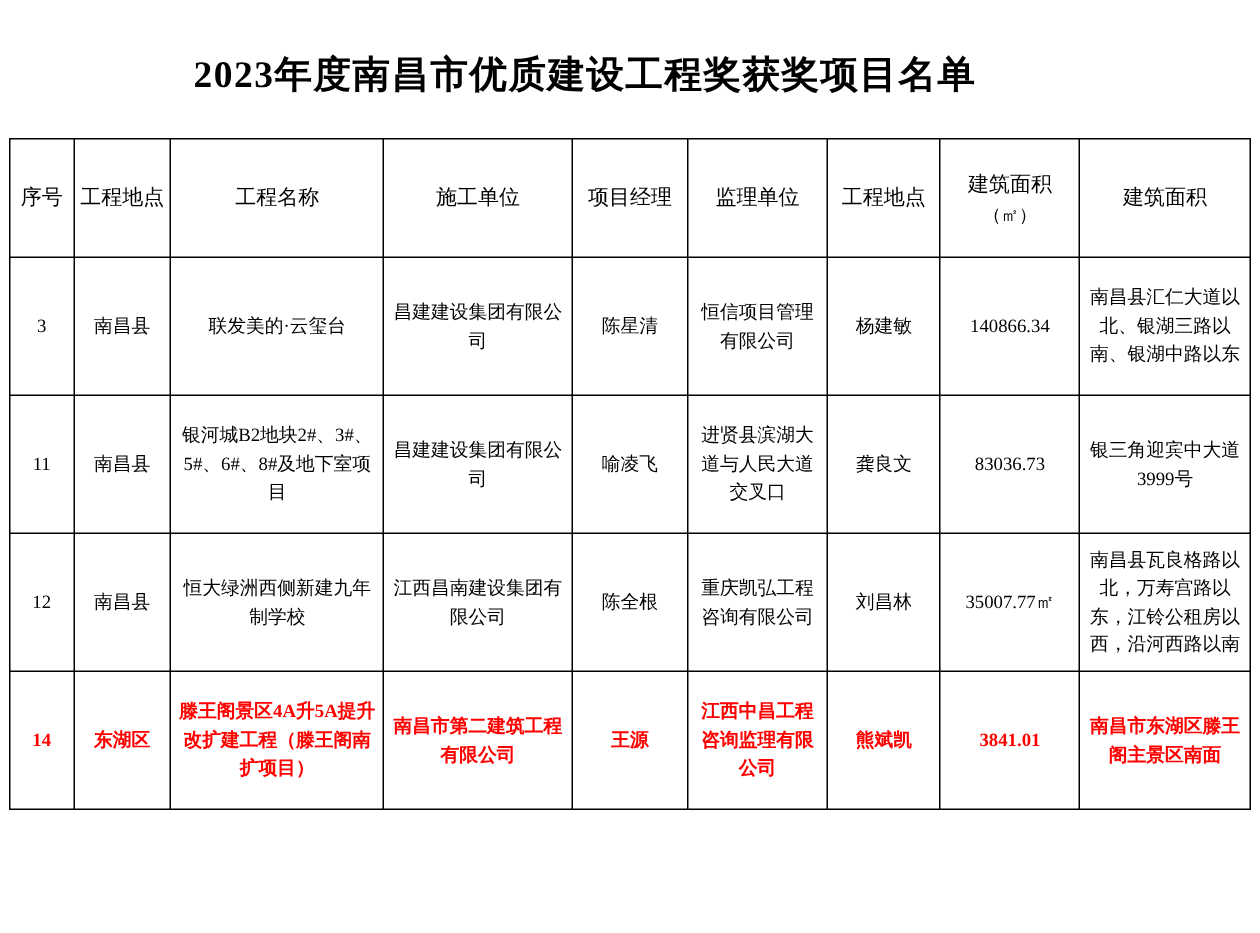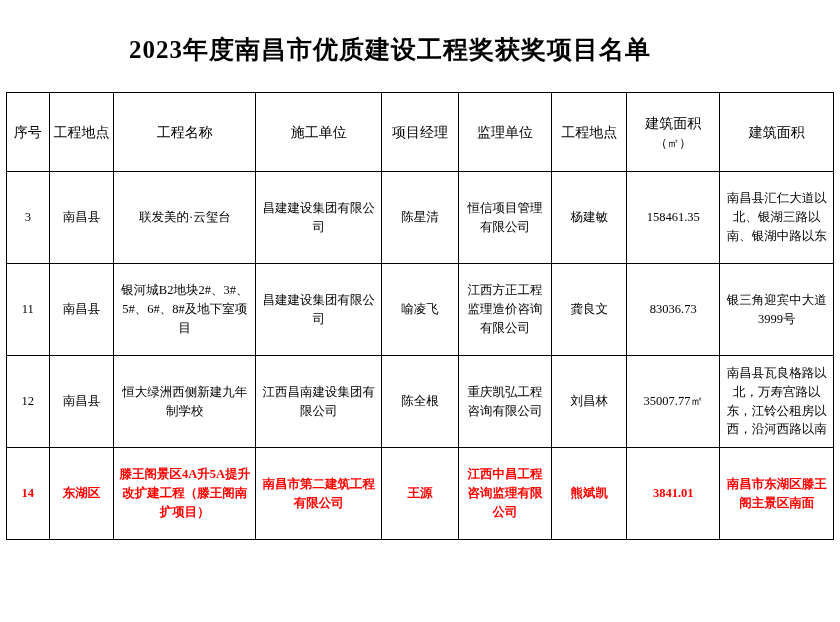--- a/index.html
+++ b/index.html
@@ -108,30 +108,30 @@
     </thead>
     <tbody>
         <tr>
           <td>3</td>
           <td>南昌县</td>
           <td>联发美的·云玺台</td>
           <td>昌建建设集团有限公司</td>
           <td>陈星清</td>
           <td>恒信项目管理有限公司</td>
           <td>杨建敏</td>
-          <td>158461.35</td>
+          <td>140866.34</td>
           <td>南昌县汇仁大道以北、银湖三路以南、银湖中路以东</td>
         </tr>
         <tr>
           <td>11</td>
           <td>南昌县</td>
           <td>银河城B2地块2#、3#、5#、6#、8#及地下室项目</td>
           <td>昌建建设集团有限公司</td>
           <td>喻凌飞</td>
-          <td>江西方正工程监理造价咨询有限公司</td>
+          <td>进贤县滨湖大道与人民大道交叉口</td>
           <td>龚良文</td>
           <td>83036.73</td>
           <td>银三角迎宾中大道3999号</td>
         </tr>
         <tr>
           <td>12</td>
           <td>南昌县</td>
           <td>恒大绿洲西侧新建九年制学校</td>
           <td>江西昌南建设集团有限公司</td>
           <td>陈全根</td>

